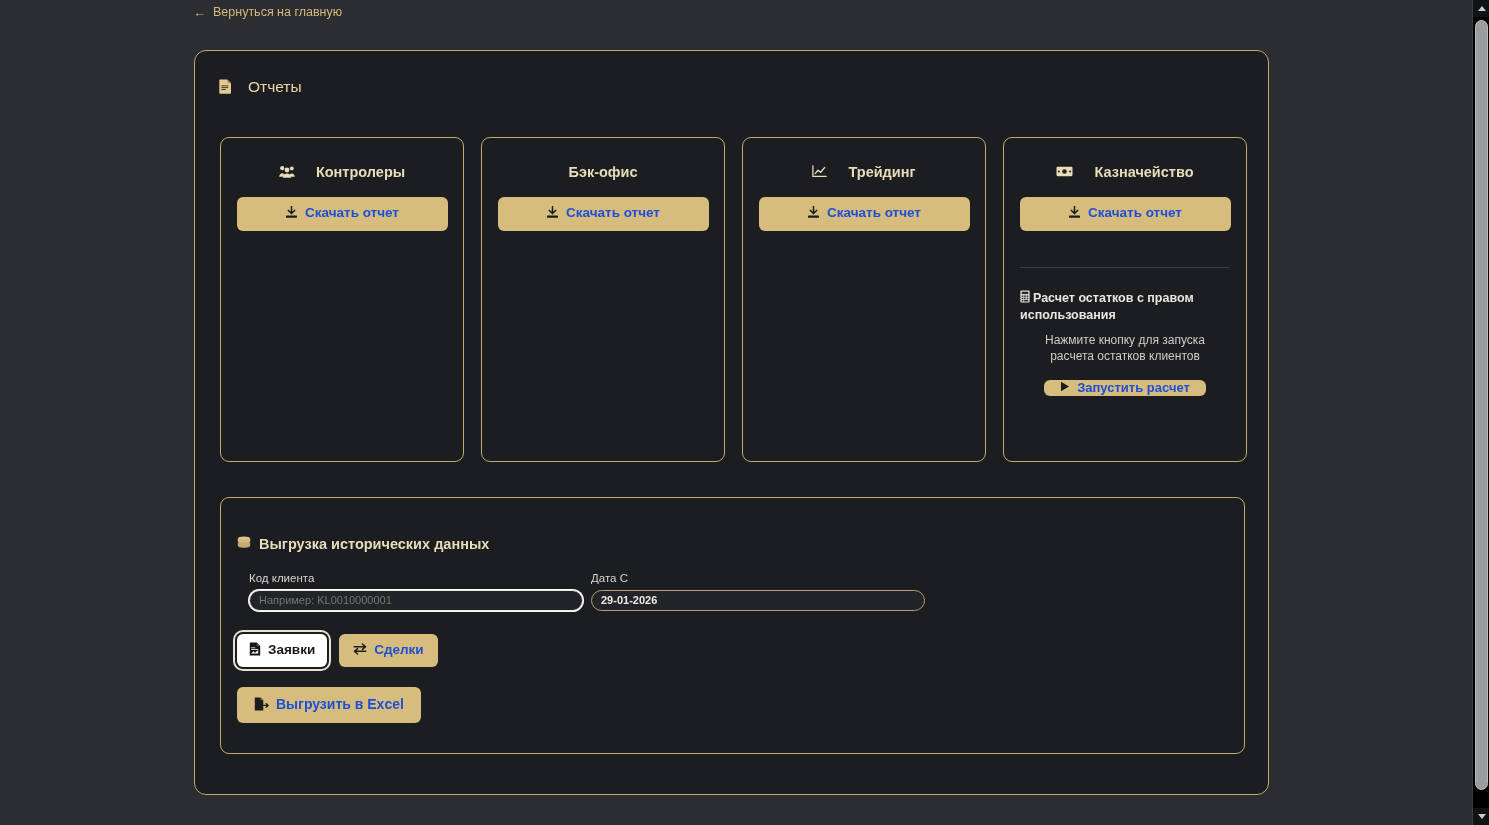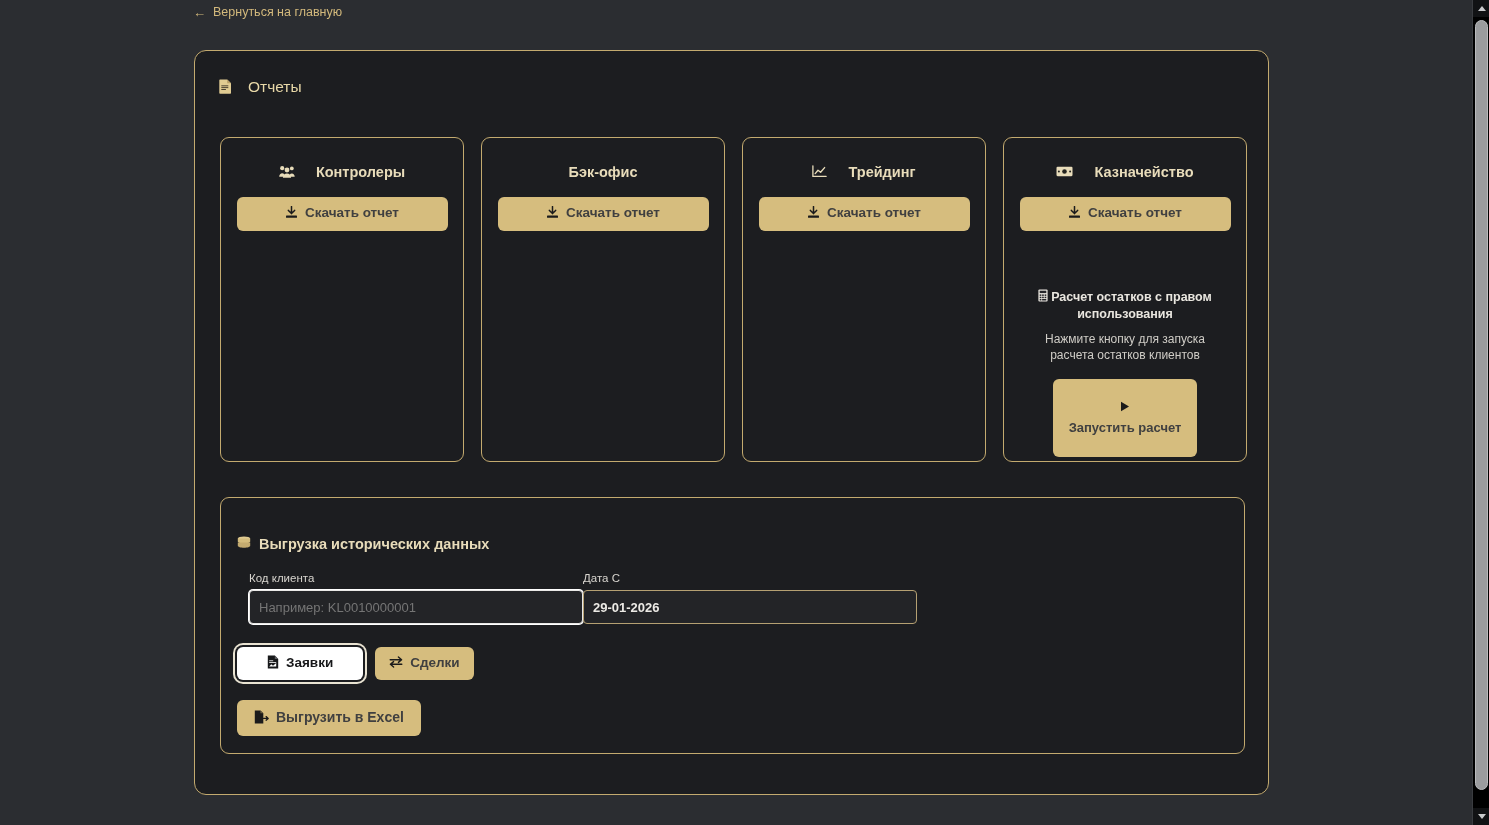--- a/index.html
+++ b/index.html
@@ -121,21 +121,21 @@
     font-weight: bold;
     margin-bottom: 17px;
     white-space: nowrap;
   }
   .card-title .ico { font-size: 13px; line-height: 1; }
 
   .btn {
     border: none;
     border-radius: 6px;
     background: #d6bd7e;
-    color: #404040;
+    color: #1d4ed8;
     font-family: "Liberation Sans", sans-serif;
     font-size: 13.5px;
     font-weight: bold;
     padding: 9px 14px;
     display: inline-flex;
     align-items: center;
     justify-content: center;
     gap: 7px;
     cursor: pointer;
     white-space: nowrap;
@@ -149,40 +149,38 @@
     height: 1px;
     background: #3c3d40;
     margin: 36px 0 0 0;
   }
 
   .sub-title {
     margin-top: 22px;
     color: #e9e6df;
     font-size: 12.5px;
     font-weight: bold;
-    text-align: center;
     line-height: 1.35;
     display: block;
   }
   .sub-title .ico { margin-right: 3px; }
 
   .sub-desc {
     margin-top: 8px;
     color: #cfccc6;
     font-size: 12px;
     text-align: center;
     line-height: 1.35;
     max-width: 200px;
   }
 
   .btn-run {
     margin-top: 15px;
-    padding: 22px 16px;
+    padding: 1px 16px;
     font-size: 13px;
-    flex-direction: column;
   }
 
   
   .history-panel {
     position: absolute;
     top: 446px; left: 25px;
     width: 1025px; height: 257px;
     border: 1px solid #c3aa6f;
     border-radius: 9px;
     background: #1c1d20;
@@ -193,45 +191,45 @@
     color: #e8dcba;
     font-size: 14.5px;
     font-weight: bold;
     margin-bottom: 20px;
     margin-top: 16px;
   }
   .history-title .ico { font-size: 13px; line-height: 1; }
 
   .form-row {
     display: flex;
-    gap: 0;
+    gap: 8px;
     width: 1003px;
     padding-left: 12px;
   }
   .field { display: flex; flex-direction: column; }
   .field.code { width: 334px; }
   .field.from { width: 334px; }
   .field.to   { width: 335px; }
 
   .field label {
     color: #d8d5cf;
     font-size: 11.5px;
     margin-bottom: 6px;
     font-weight: 400;
   }
   .input {
-    height: 34px;
+    height: 21px;
     background: #232427;
     color: #eceae5;
     font-family: "Liberation Sans", sans-serif;
-    font-size: 13px;
+    font-size: 11px;
     font-weight: bold;
     padding: 0 9px;
     border: 1px solid #b5a072;
-    border-radius: 4px;
+    border-radius: 13px;
     outline: none;
     width: 100%;
     line-height: 29px;
   }
   .input.focused {
     border: 1px solid #e9e8e6;
     box-shadow: 0 0 0 1px #ffffff;
     background: #232427;
     font-weight: normal;
   }
@@ -239,21 +237,21 @@
   .btn-row {
     display: flex;
     align-items: center;
     gap: 12px;
     margin-top: 23px;
   }
   .btn-toggle-active {
     background: #ffffff;
     color: #17181a;
     box-shadow: 0 0 0 2px #1c1d20, 0 0 0 4px #e9e3d2;
-    padding: 8px 30px;
+    padding: 8px 12px;
   }
   .btn-toggle { padding: 9px 14px; }
   .btn-excel {
     margin-top: 20px;
     padding: 10px 17px;
     font-size: 14px;
   }
 
   .glyph { display: inline-block; vertical-align: middle; }
 </style>

